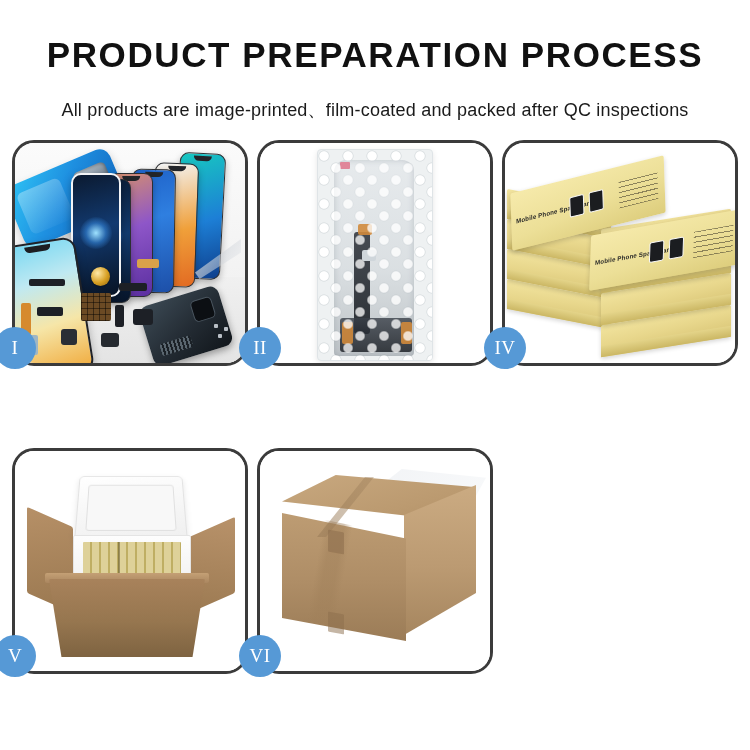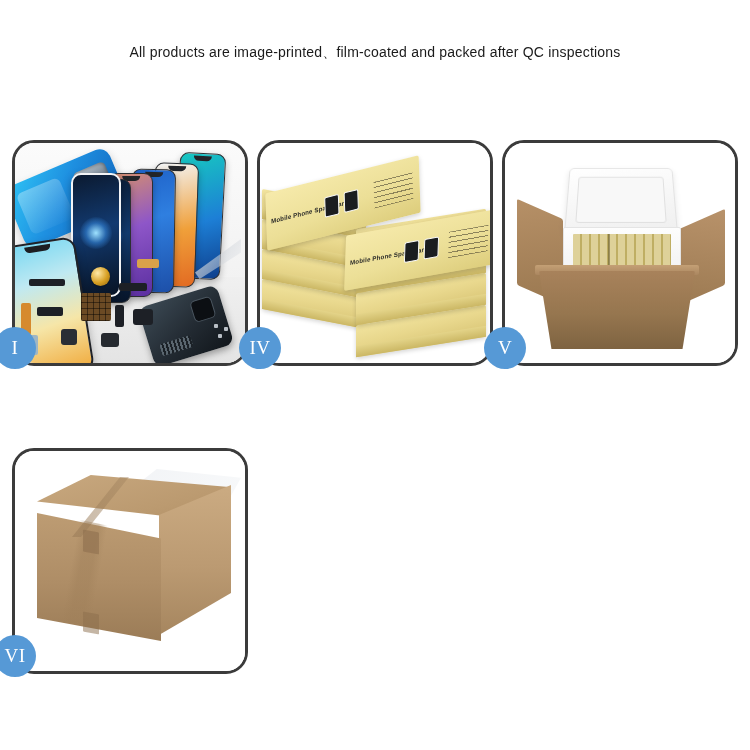--- a/index.html
+++ b/index.html
@@ -16,23 +16,23 @@
   .title {
     font-family:"Liberation Sans", sans-serif;
     font-size:35px;
     font-weight:700;
     letter-spacing:1.6px;
     color:#111111;
     line-height:42px;
     white-space:nowrap;
   }
   .subtitle {
-    margin-top:8px;
+    margin-top:24px;
     font-family:"Liberation Sans", sans-serif;
-    font-size:14px;
+    font-size:18px;
     font-weight:400;
     letter-spacing:0.2px;
     color:#1a1a1a;
     line-height:20px;
     white-space:nowrap;
   }
 
   
   .grid {
     position:absolute;
@@ -446,20 +446,21 @@
   .c-wrap {
     position:absolute; left:96px; top:-6px; width:108px; height:36px;
     background:linear-gradient(120deg,rgba(240,242,245,.85),rgba(225,230,235,.25));
     clip-path:polygon(22% 0,100% 24%,86% 100%,0 52%);
   }
 </style>
 </head>
 <body>
 
 <div class="header">
+  <div class="title">PRODUCT PREPARATION PROCESS</div>
   <div class="subtitle">All products are image-printed、film-coated and packed after QC inspections</div>
 </div>
 
 <div class="grid">
 
   <div class="panel">
     <div class="panel-inner p1">
       <div class="floor"></div>
       <div class="blue-flex"></div>
       <div class="fan">
@@ -495,20 +496,36 @@
       <div class="part flexstrip fs7"></div>
       <div class="part flexstrip fs8"></div>
       <div class="part flexstrip fs9"></div>
       <div class="part flexstrip fs10"></div>
       <div class="part screws"></div>
       <div class="part tweezers"></div>
     </div>
     <div class="badge">I</div>
   </div>
 
+  <div class="panel">
+    <div class="panel-inner p2">
+      <div class="bubble-bag">
+        <div class="bag-screen"></div>
+        <div class="bag-flex"></div>
+        <div class="bag-flex2"></div>
+        <div class="bag-conn bc1"></div>
+        <div class="bag-conn bc2"></div>
+        <div class="bag-conn bc3"></div>
+        <div class="bag-dot"></div>
+        <div class="bag-pink"></div>
+        <div class="bubble-overlay"></div>
+      </div>
+    </div>
+    <div class="badge">II</div>
+  </div>
 
 
   <div class="panel">
     <div class="panel-inner p4">
       <div class="stack">
         <div class="ybox b4">
             <div class="side"></div>
           </div>
         <div class="ybox b3">
             <div class="side"></div>

